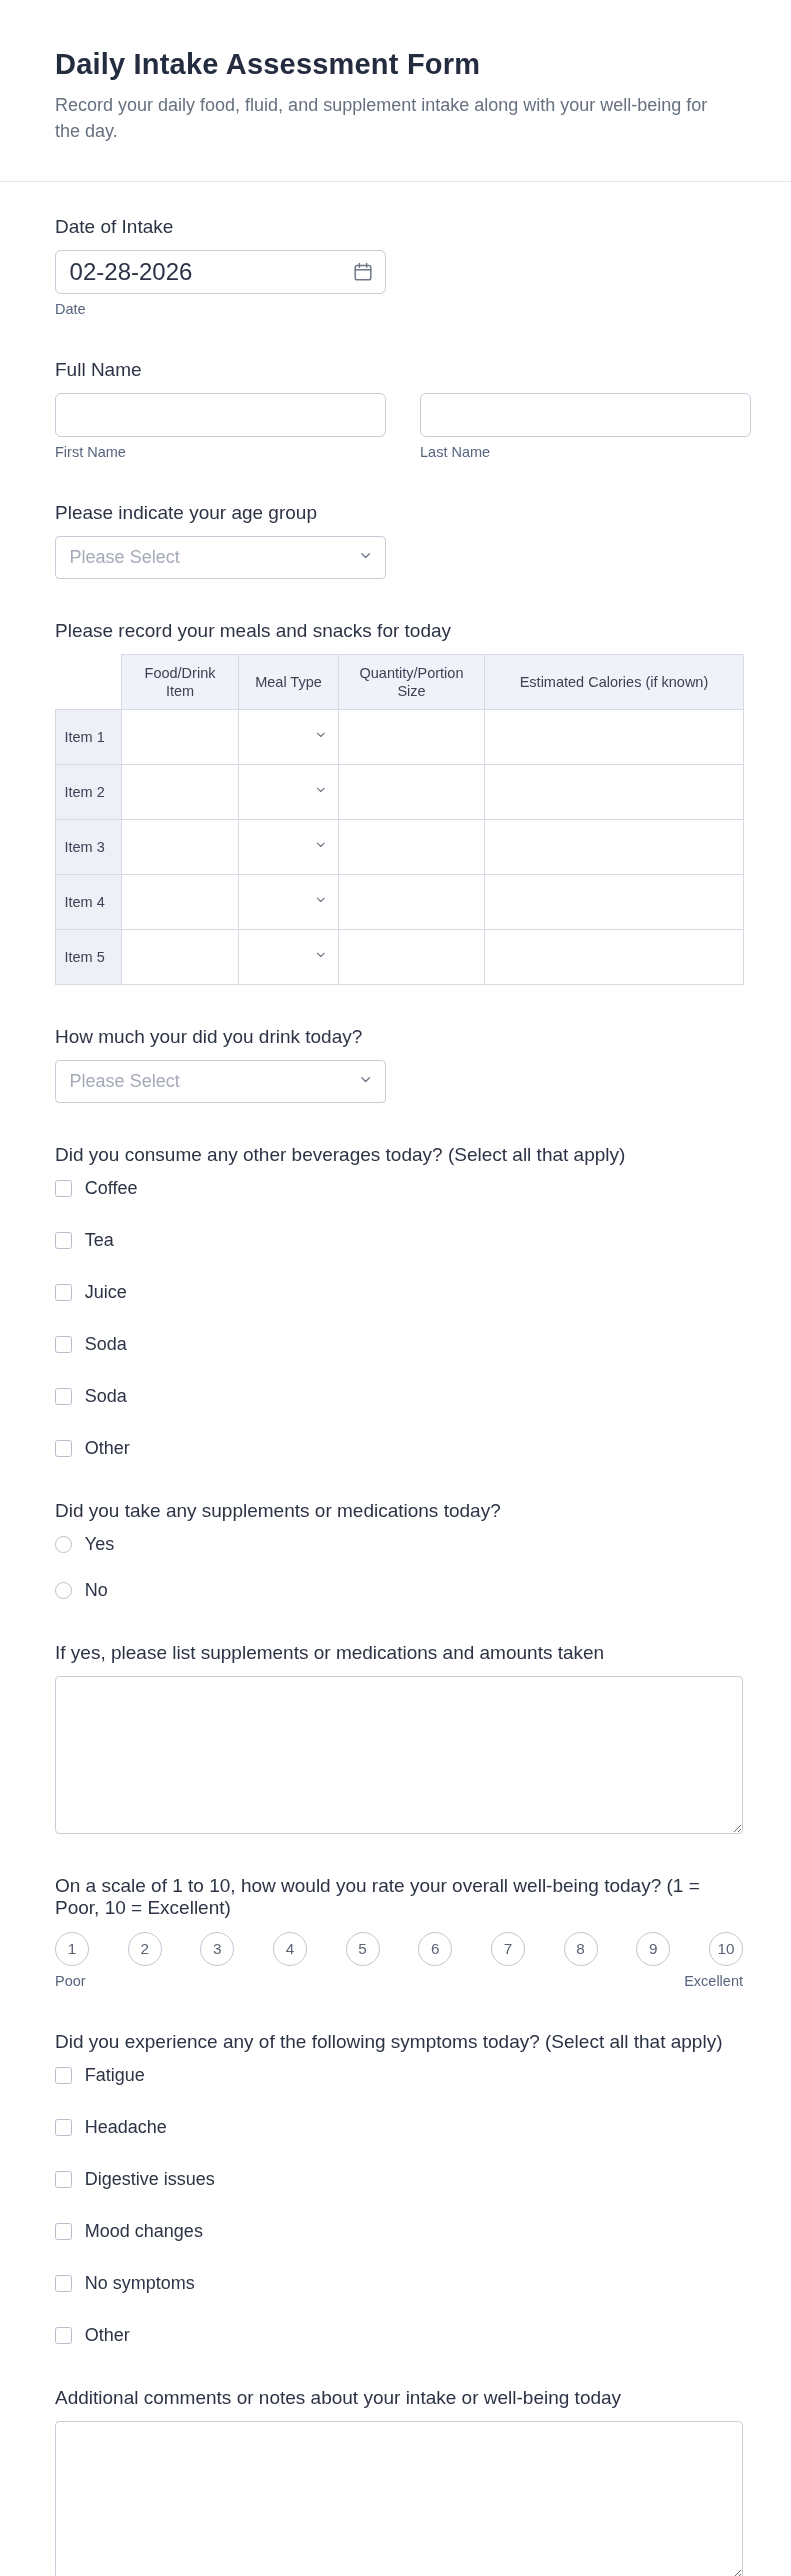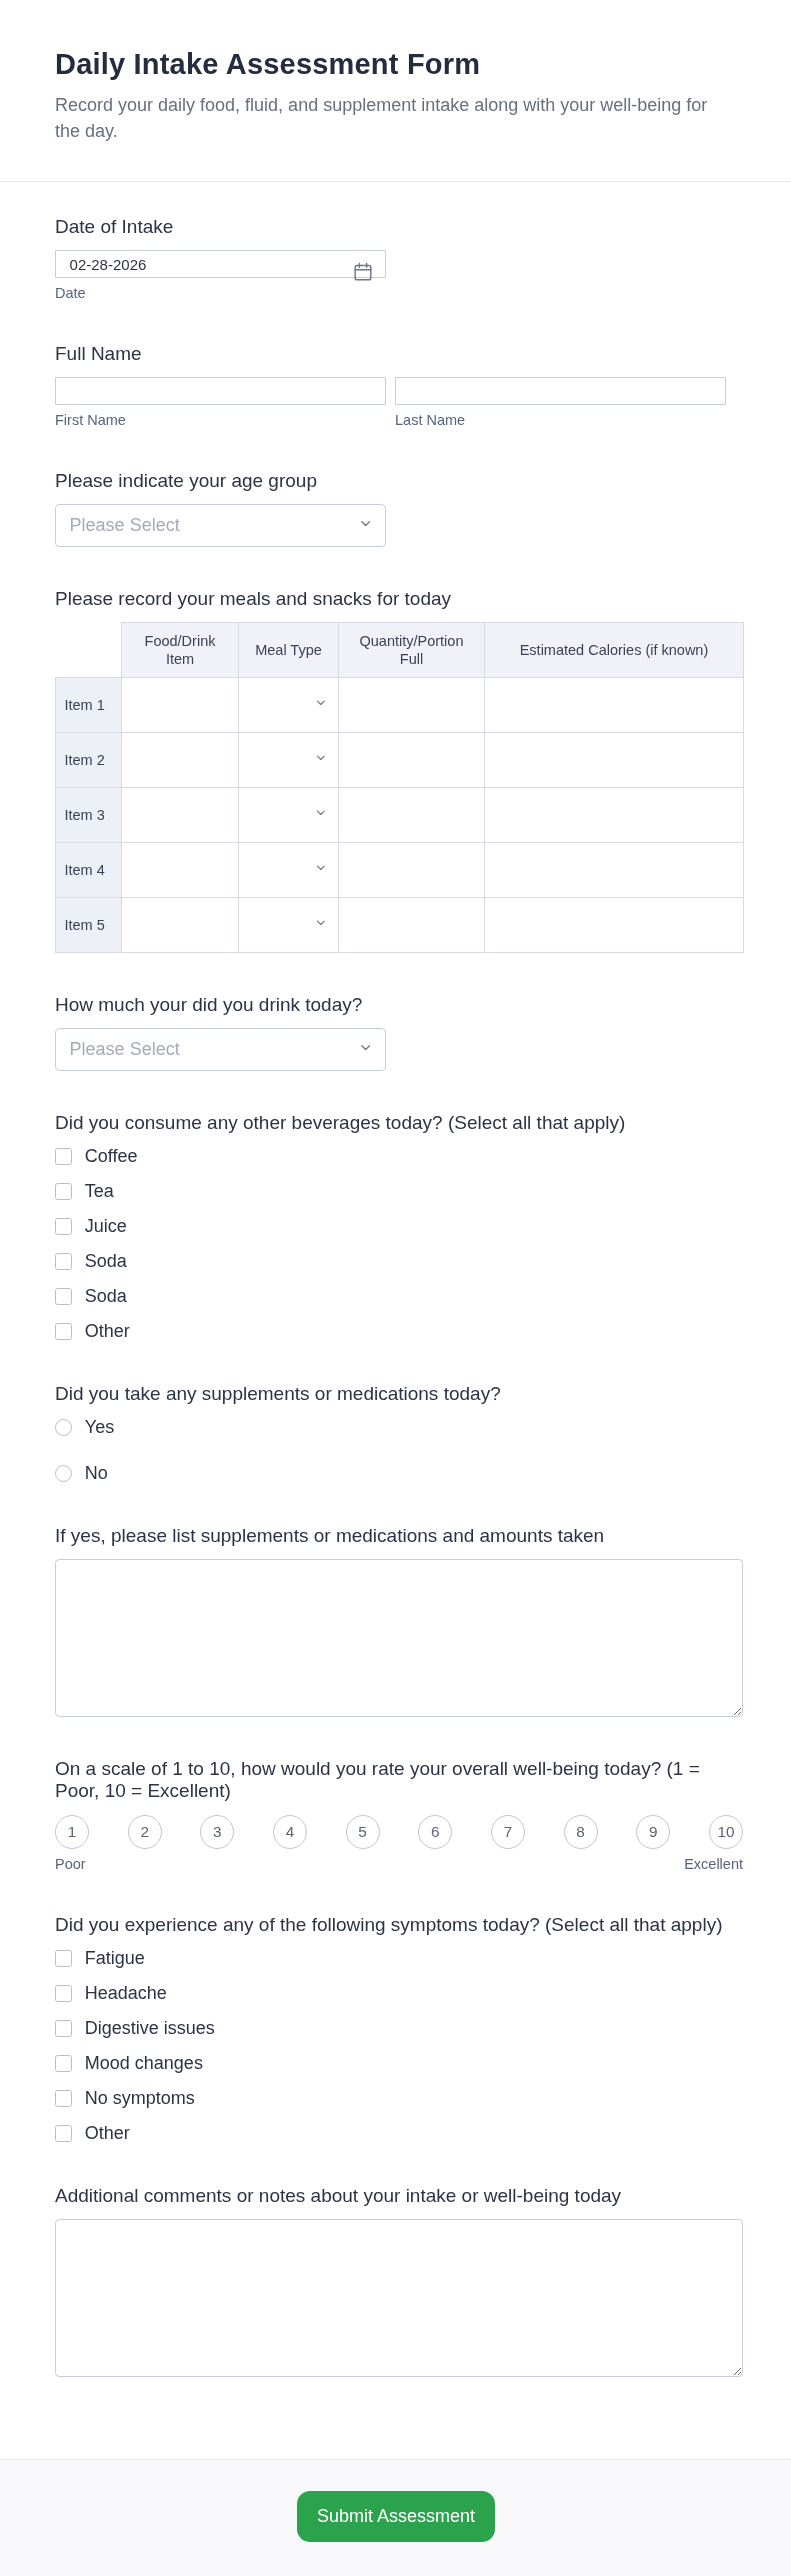--- a/index.html
+++ b/index.html
@@ -18,28 +18,28 @@
   .form-subtitle { margin: 0; font-size: 18px; line-height: 25.5px; color: #67707f; max-width: 691px; }
 
   
   .form-body { padding: 34px 55px 0 55px; }
   .q { margin-bottom: 41px; }
   .q:last-child { margin-bottom: 43px; }
   .q-label { display: block; font-size: 19px; line-height: 22px; font-weight: 500; color: #2c3345; margin-bottom: 12px; max-width: 688px; }
   .sublabel { font-size: 14.5px; line-height: 17px; color: #57647e; margin-top: 6.8px; }
 
   .text-input {
-    height: 28px; width: 331px; border: 0.9px solid #c6ccd8; border-radius: 1px;
-    font-family: inherit; font-size: 15px; color: #2c3345; padding: 0 13.6px; background: #fff; outline: none;
+    height: 44px; width: 331px; border: 0.9px solid #c6ccd8; border-radius: 6px;
+    font-family: inherit; font-size: 24px; color: #2c3345; padding: 0 13.6px; background: #fff; outline: none;
   }
   .input-wrap { position: relative; width: 331px; }
   .date-input { width: 100%; padding-right: 46px; }
   .cal-icon { position: absolute; right: 12px; top: 11px; width: 22px; height: 22px; cursor: pointer; }
 
-  .name-row { display: flex; gap: 9px; }
+  .name-row { display: flex; gap: 34px; }
   .name-col { width: 331px; }
 
   .select {
     width: 331px; height: 43px; border: 0.9px solid #c6ccd8; border-radius: 4.3px; background: #fff;
     display: flex; align-items: center; justify-content: space-between; padding: 0 12px 0 13.6px; cursor: pointer;
   }
   .select-placeholder { font-size: 18px; color: #a5aab8; }
 
   
   table.matrix { border-collapse: collapse; table-layout: fixed; width: 688px; background: #fff; }
@@ -51,21 +51,21 @@
   .matrix thead th.corner { background: #fff; border-top-color: transparent; border-left-color: transparent; }
   .matrix .row-head {
     background: #eef0f7; font-size: 14.5px; line-height: 18px; font-weight: 400; color: #3b4254;
     text-align: left; padding: 6.8px 8.5px; height: 55px; vertical-align: middle;
   }
   .matrix td { height: 55px; padding: 0; vertical-align: middle; background: #fff; }
   .cell-input { width: 100%; height: 53px; border: none; outline: none; background: transparent; font-family: inherit; font-size: 16px; color: #2c3345; padding: 0 8.5px; }
   .mealtype-cell { text-align: right; padding-right: 10.2px !important; cursor: pointer; }
 
   
-  .options { display: flex; flex-direction: column; gap: 14px; }
+  .options { display: flex; flex-direction: column; gap: 31px; }
   .options.radios { gap: 25px; margin-top: 1.7px; }
   .option { display: flex; align-items: center; gap: 12.8px; font-size: 18px; color: #2c3345; cursor: pointer; min-height: 20.4px; }
   .checkbox { flex: 0 0 auto; width: 17px; height: 17px; border: 0.9px solid #b9bfca; border-radius: 2.6px; background: #fff; }
   .radio { flex: 0 0 auto; width: 17px; height: 17px; border: 0.9px solid #b9bfca; border-radius: 50%; background: #fff; }
 
   textarea.big-text {
     width: 688px; height: 158px; border: 0.9px solid #c6ccd8; border-radius: 4.3px; resize: vertical;
     font-family: inherit; font-size: 17px; color: #2c3345; padding: 10.2px 12px; outline: none; display: block;
   }
 
@@ -150,21 +150,21 @@
             <col style="width:100px">
             <col style="width:146px">
             <col style="width:259px">
         </colgroup>
         <thead>
           <tr>
             <th class="corner"></th>
 
           <th>Food/Drink Item</th>
               <th>Meal Type</th>
-              <th>Quantity/Portion Full</th>
+              <th>Quantity/Portion Size</th>
               <th>Estimated Calories (if known)</th>
             </tr>
         </thead>
         <tbody>
 
             <tr>
               <th class="row-head">Item 1</th>
               <td><input class="cell-input" style=""></td>
               <td class="mealtype-cell">
                 <span>

